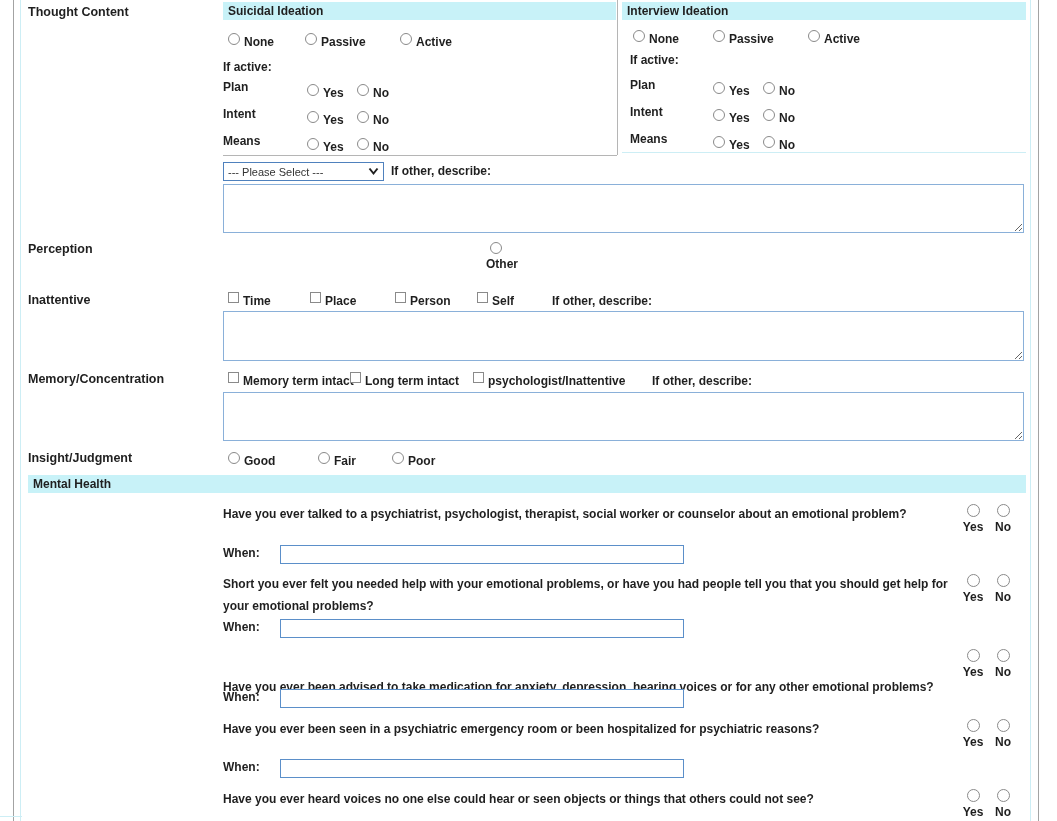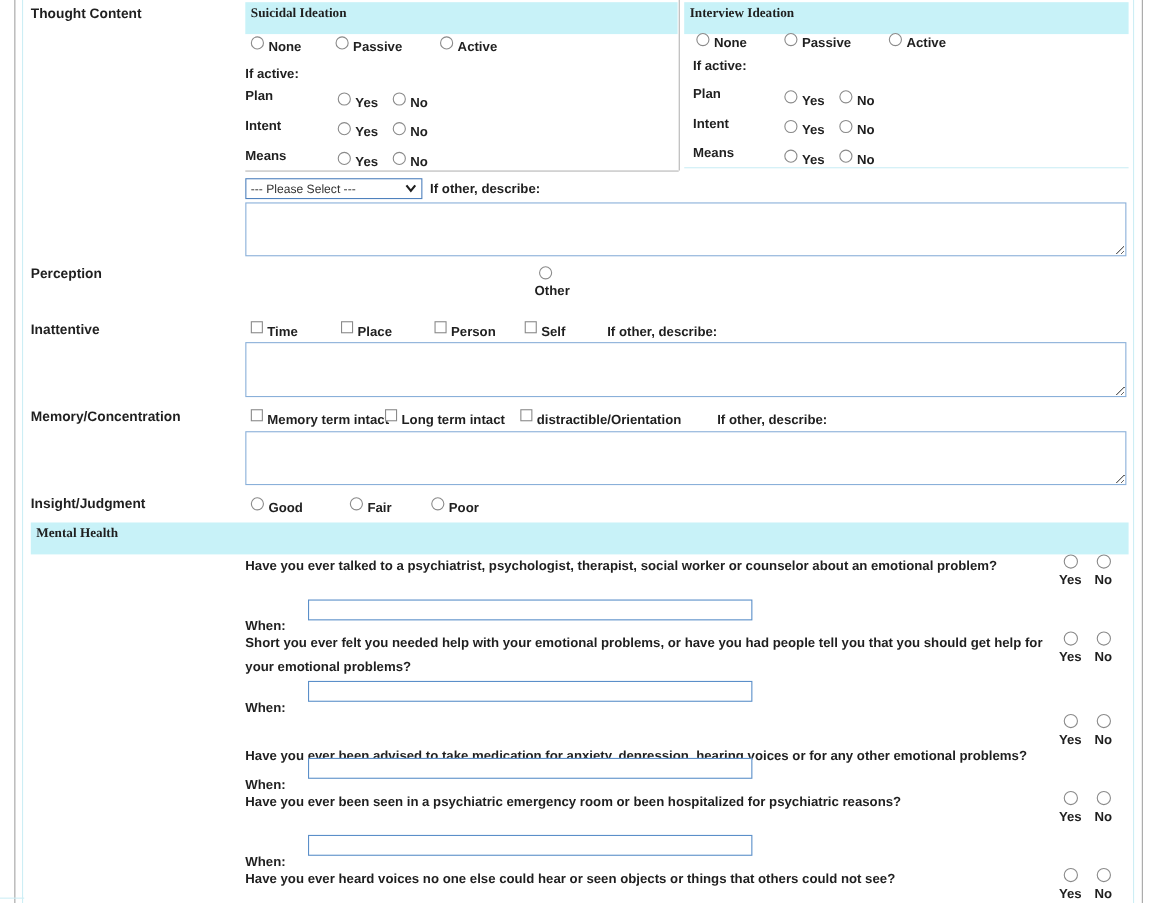--- a/index.html
+++ b/index.html
@@ -4,41 +4,41 @@
 <style>
   html,body{margin:0;padding:0;}
   body{background:#fff;font-family:"Liberation Sans",sans-serif;}
   .page{position:relative;width:1057px;height:821px;background:#fff;overflow:hidden;
         color:var(--text,#1f1f1f);font-size:12px;font-weight:700;}
   .abs{position:absolute;}
   .vline{position:absolute;top:0;width:1px;height:821px;}
   .vline.gray{background:var(--line-gray,#a3a3a3);}
   .vline.cyan{background:var(--line-cyan,#cdeef5);}
   .hline{position:absolute;height:1px;}
-  .hd{background:var(--header-bg,#c8f2f8);height:29px;line-height:19px;padding-left:5px;
-      font-size:12px;font-weight:700;font-family:Liberation Serif, serif;}
+  .hd{background:var(--header-bg,#c8f2f8);height:18px;line-height:19px;padding-left:5px;
+      font-size:12px;font-weight:700;}
   .seclbl{font-size:12.5px;}
   
   .radio{display:inline-block;width:12px;height:12px;border:1px solid #8a8a8a;
          border-radius:50%;background:#fff;box-sizing:border-box;flex:none;}
   .checkbox{display:inline-block;width:11px;height:11px;border:1px solid #8a8a8a;
             background:#fff;box-sizing:border-box;flex:none;}
   .opt{display:inline-flex;align-items:flex-start;gap:4px;position:absolute;cursor:default;}
   .opt .lbl{position:relative;top:2px;white-space:nowrap;}
   .inline-radio{vertical-align:-2px;margin-right:4px;}
   
   .select-box{position:absolute;left:223px;top:162px;width:161px;height:19px;
       border:1px solid var(--select-border,#4f81bd);background:#fff;display:flex;
       align-items:center;box-sizing:border-box;padding:0 4px;}
   .select-box .sel-txt{flex:1;font-size:11px;font-weight:400;color:#333;white-space:nowrap;
       overflow:hidden;}
   textarea.big{position:absolute;left:223px;width:801px;border:1px solid var(--textarea-border,#8ab0d9);
       resize:both;box-sizing:border-box;font-family:"Liberation Sans",sans-serif;font-size:12px;outline:none;}
   .when-row{position:absolute;left:223px;display:flex;align-items:flex-start;}
-  .when-lbl{width:57px;padding-top:1px;margin-top:16px;}
+  .when-lbl{width:57px;padding-top:1px;}
   .when-input{width:398px;height:15px;border:1px solid var(--input-border,#5b8fc9);
       font-family:"Liberation Sans",sans-serif;font-size:12px;outline:none;}
   .q{position:absolute;left:223px;width:735px;line-height:22px;font-size:12px;}
   .yn{position:absolute;display:grid;grid-template-columns:30px 30px;justify-items:center;
       row-gap:3px;}
   .yn .radio{width:13px;height:13px;}
   .p-opt{position:absolute;display:block;line-height:23px;}
   .other-col{position:absolute;display:flex;flex-direction:column;align-items:flex-start;gap:3px;}
   .other-col .radio{margin-left:4px;}
 </style>
@@ -186,21 +186,21 @@
   <div class="opt" style="left:228px;top:372px">
     <span class="checkbox"></span>
     <span class="lbl">Memory term intact</span>
   </div>
   <div class="opt" style="left:350px;top:372px">
     <span class="checkbox"></span>
     <span class="lbl">Long term intact</span>
   </div>
   <div class="opt" style="left:473px;top:372px">
     <span class="checkbox"></span>
-    <span class="lbl">distractible/Orientation</span>
+    <span class="lbl">psychologist/Inattentive</span>
   </div>
   <div class="abs" style="left:652px;top:374px">If other, describe:</div>
   <textarea class="big" style="top: 392px; height: 49px;"></textarea>
 
   <div class="abs seclbl" style="left:28px;top:451px">Insight/Judgment</div>
   <div class="opt" style="left:228px;top:452px">
     <span class="radio"></span>
     <span class="lbl">Good</span>
   </div>
   <div class="opt" style="left:318px;top:452px">

